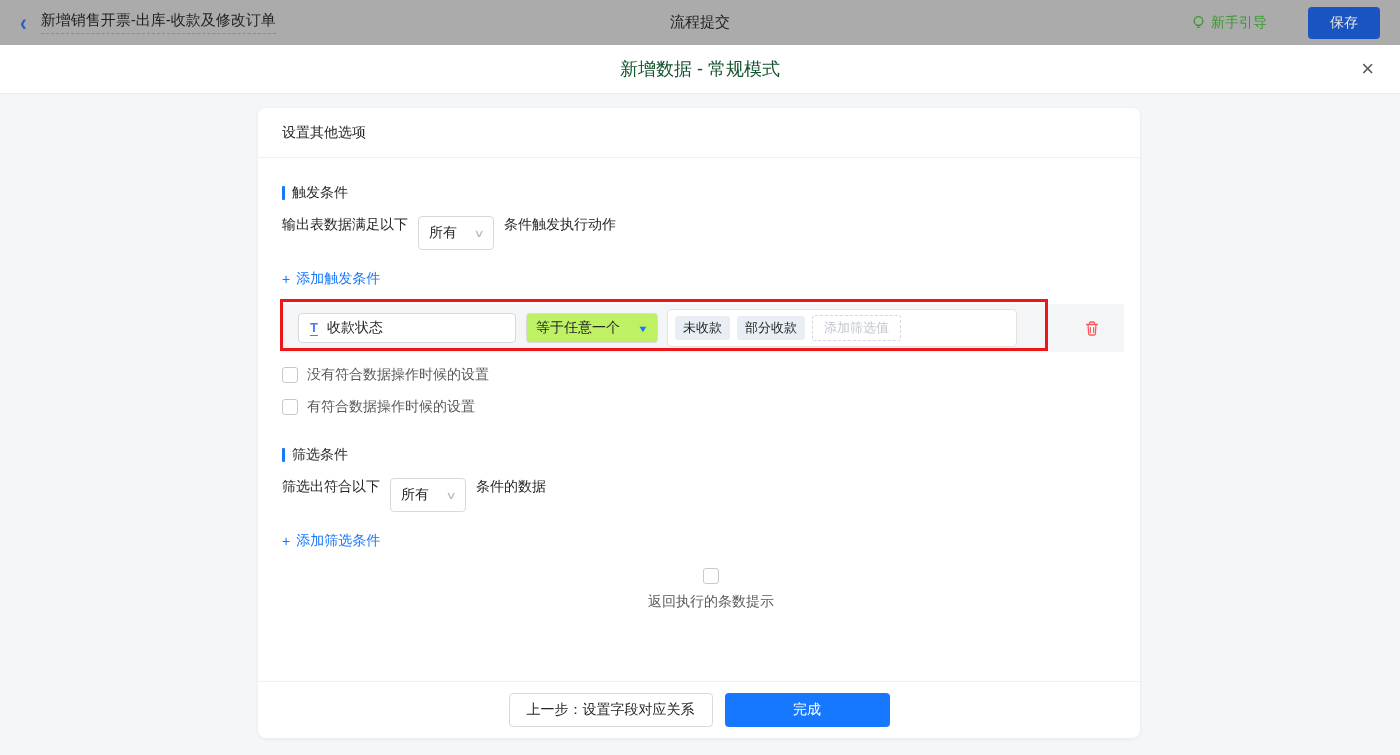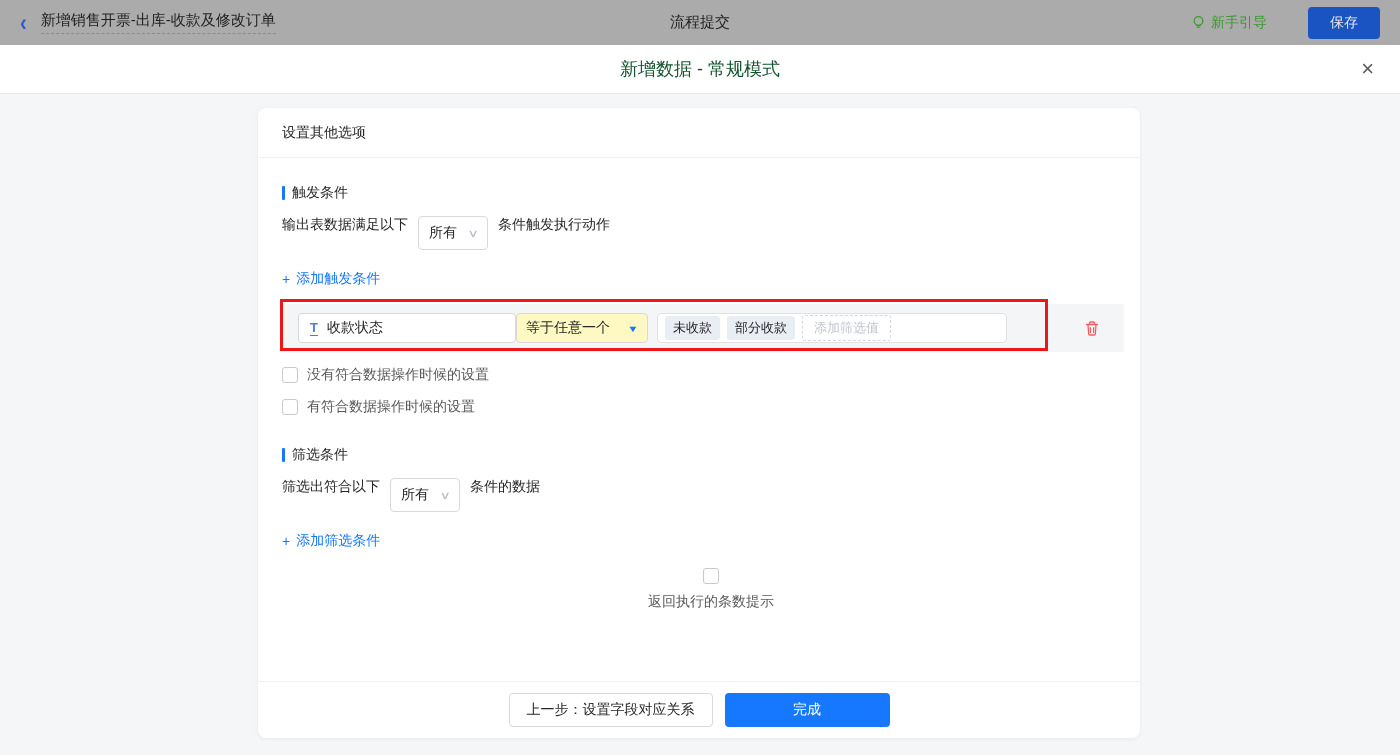--- a/index.html
+++ b/index.html
@@ -23,36 +23,36 @@
 
   
   .card { width:882px; margin:14px 0 0 258px; height:630px; background:#fff; border-radius:8px; box-shadow:0 1px 4px rgba(0,0,0,.06); display:flex; flex-direction:column; }
   .card-header { flex:0 0 50px; display:flex; align-items:center; padding:0 24px; font-size:14px; color:#262626; border-bottom:1px solid #f0f0f0; }
   .card-body { flex:1 1 auto; padding:26px 0 0 24px; overflow:hidden; }
 
   .sec-title { display:flex; align-items:center; gap:7px; font-size:14px; font-weight:normal; color:#262626; }
   .sec-bar { width:3px; height:14px; background:#1677ff; border-radius:1px; }
 
   .sentence { display:flex; align-items:flex-start; gap:10px; margin-top:14px; font-size:14px; color:#262626; }
-  .select { display:flex; align-items:center; gap:12px; border:1px solid #d9d9d9; border-radius:4px; background:#fff; padding:7px 10px; cursor:pointer; }
+  .select { display:flex; align-items:center; gap:18px; border:1px solid #d9d9d9; border-radius:4px; background:#fff; padding:7px 10px; cursor:pointer; }
   .select .val { font-size:14px; color:#262626; }
   .select .chev { font-size:11px; color:#b6bcc6; transform:scaleX(1.4); }
 
   .add-link { display:inline-flex; align-items:center; gap:6px; margin-top:20px; color:#1677ff; font-size:14px; cursor:pointer; }
 
   
   .cond-row { position:relative; margin:16px 16px 0 0; height:48px; background:#f4f5f7; display:flex; align-items:center; padding:0 24px 0 16px; }
   .red-box { position:absolute; left:-2px; top:-5px; width:768px; height:52px; border:3px solid #ee1616; pointer-events:none; z-index:2; }
   .field-input { width:218px; height:30px; background:#fff; border:1px solid #d9d9d9; border-radius:4px; display:flex; align-items:center; gap:9px; padding:0 11px; cursor:pointer; }
   .ttype { color:#4e7cee; font-size:13px; font-weight:bold; line-height:1; border-bottom:1.5px solid #4e7cee; padding-bottom:1px; }
   .field-input .txt { font-size:14px; color:#262626; }
-  .op-box { width:132px; height:30px; background:#fef9c3; border:1px solid #d9d9d9; border-radius:4px; display:flex; align-items:center; justify-content:space-between; padding:0 9px; cursor:pointer; }
+  .op-box { margin-left:10px; width:132px; height:30px; background:#bef264; border:1px solid #d9d9d9; border-radius:4px; display:flex; align-items:center; justify-content:space-between; padding:0 9px; cursor:pointer; }
   .op-box .txt { font-size:14px; color:#262626; }
   .caret { font-size:10px; color:#1677ff; transform:scale(1.15,0.9); }
-  .vals-box { margin-left:9px; width:350px; height:30px; background:#fff; border:1px solid #e2e2e2; border-radius:4px; display:flex; align-items:center; gap:7px; padding:0 7px; cursor:text; }
+  .vals-box { margin-left:9px; width:350px; height:38px; background:#fff; border:1px solid #e2e2e2; border-radius:4px; display:flex; align-items:center; gap:7px; padding:0 7px; cursor:text; }
   .tag { background:#e9edf4; border-radius:3px; padding:3px 8px; font-size:13px; color:#262626; white-space:nowrap; }
   .tag-add { border:1px dashed #d4d7dd; border-radius:3px; padding:3px 11px; font-size:13px; color:#c1c6cf; white-space:nowrap; cursor:pointer; }
   .trash { margin-left:auto; cursor:pointer; display:flex; }
 
   .chk-row { display:flex; align-items:center; gap:9px; margin-top:14px; font-size:14px; color:#595959; }
   .chk { width:16px; height:16px; border:1px solid #c9c9c9; border-radius:3px; background:#fff; cursor:pointer; flex:0 0 auto; }
 
   .gap-sec { margin-top:30px; }
 
   

